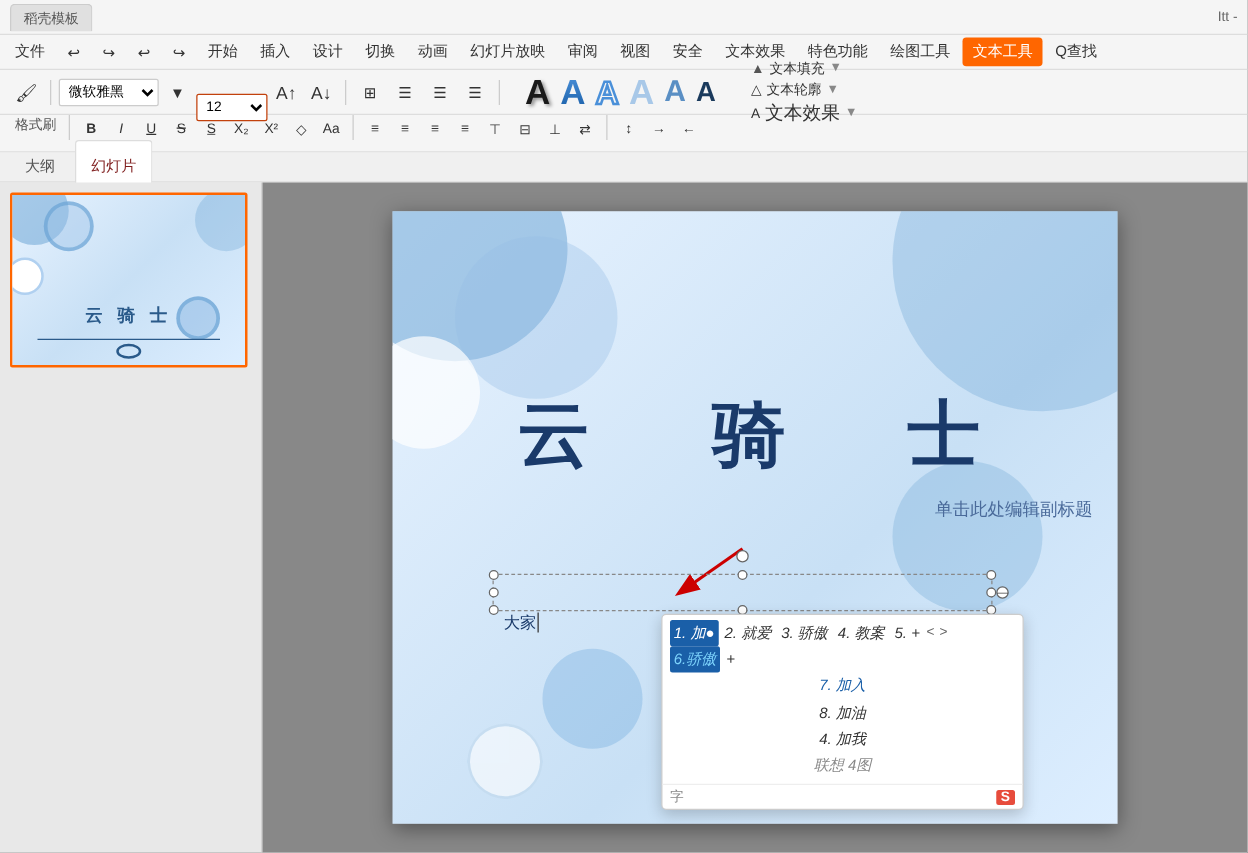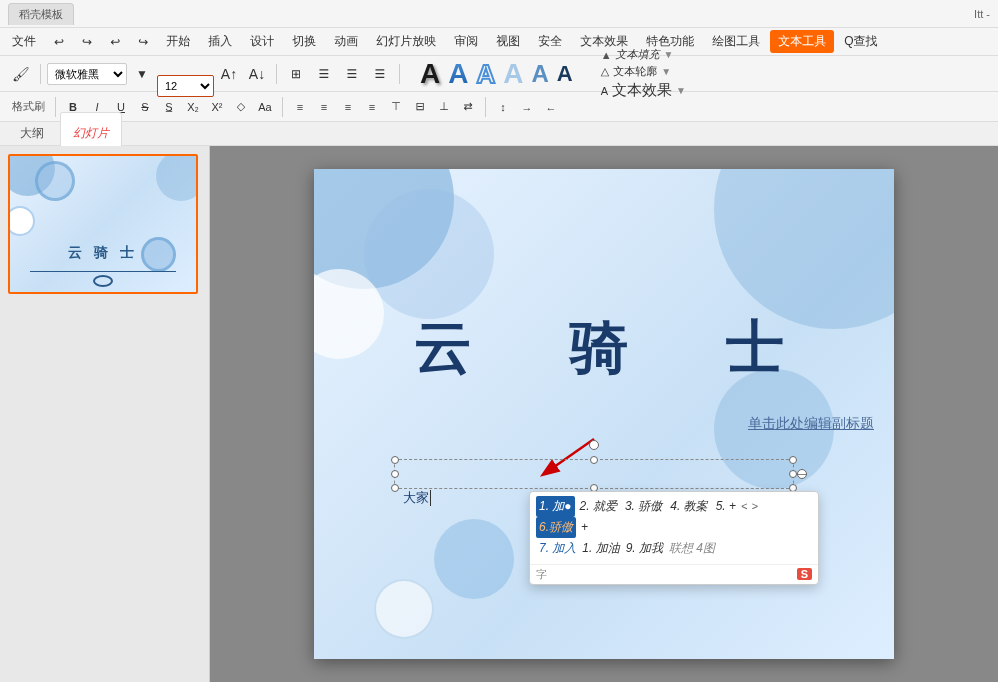--- a/index.html
+++ b/index.html
@@ -147,21 +147,21 @@
       gap: 4px;
       font-size: 11px;
       color: #333;
     }
 
     
     .toolbar2 {
       height: 30px;
       background: #f5f5f5;
       display: flex;
-      align-items: center;
+      align-items: flex-start;
       padding: 0 8px;
       border-bottom: 1px solid #ddd;
       gap: 2px;
     }
     .fmt-label {
       font-size: 11px;
       color: #555;
       padding: 0 4px;
     }
     .fmt-btn {
@@ -193,24 +193,23 @@
     }
     .slide-tab {
       padding: 12px 12px;
       font-size: 12px;
       color: #555;
       cursor: pointer;
       border-radius: 3px 3px 0 0;
     }
     .slide-tab.active {
       background: #fff;
-      color: #ef4444;
+      color: #7f1d1d;
       border: 1px solid #ddd;
       border-bottom: 1px solid #fff;
-      font-style: italic;
     }
 
     
     .main-content {
       display: flex;
       height: calc(682px - 28px - 28px - 36px - 30px - 24px);
     }
 
     
     .slide-panel {
@@ -314,26 +313,25 @@
       left: 0; right: -10px;
       text-align: center;
       font-size: 58px;
       font-weight: bold;
       color: #1a3a6a;
       letter-spacing: 20px;
     }
     
     .slide-subtitle {
       position: absolute;
-      top: 246px;
+      top: 230px;
       left: 60px; right: 20px;
       font-size: 14px;
       color: #4a6a9a;
       text-align: right;
-      text-decoration: underline;
     }
 
     
     .text-edit-area {
       position: absolute;
       top: 290px;
       left: 80px;
       right: 100px;
       height: 30px;
       border: 1px dashed #888;
@@ -543,21 +541,21 @@
     <span class="text-style-a ts-gradient-blue">A</span>
     <span class="text-style-a ts-outline">A</span>
     <span class="text-style-a ts-light-blue">A</span>
     <span class="text-style-a ts-medium">A</span>
     <span class="text-style-a ts-dark">A</span>
   </div>
 
   <div class="text-options" style="margin-left:12px;">
     <div class="text-opt-row">
       <span style="color:#555;font-size:11px;">▲</span>
-      <span style="font-size:11px;font-style:italic;">文本填充</span>
+      <span style="font-size:11px;">文本填充</span>
       <span style="font-size:10px;color:#888;">▼</span>
     </div>
     <div class="text-opt-row">
       <span style="font-size:11px;">△</span>
       <span style="font-size:11px;">文本轮廓</span>
       <span style="font-size:10px;color:#888;">▼</span>
     </div>
     <div class="text-opt-row">
       <span style="font-size:11px;">A</span>
       <span style="font-size:15px;">文本效果</span>
@@ -669,27 +667,27 @@
             <span class="ime-cand-item">2. 就爱</span>
             <span class="ime-cand-item">3. 骄傲</span>
             <span class="ime-cand-item">4. 教案</span>
             <span class="ime-cand-item">5. +</span>
             <span class="ime-nav">
               <span>&lt;</span>
               <span>&gt;</span>
             </span>
           </div>
           <div class="cand-row">
-            <span class="ime-cand-item" style="background:#1a5fa8;color:#fdba74;border-radius:2px;">6.骄傲</span>
+            <span class="ime-cand-item" style="background:#1a5fa8;color:#7dd3fc;border-radius:2px;">6.骄傲</span>
             <span class="ime-cand-item">+</span>
           </div>
-          <div class="cand-row" style="gap:0;">
+          <div class="cand-row" style="flex-direction:column;gap:0;">
             <span class="ime-cand-item">7. 加入</span>
-            <span class="ime-cand-item">1. 加油</span>
-            <span class="ime-cand-item">9. 加我</span>
+            <span class="ime-cand-item">8. 加油</span>
+            <span class="ime-cand-item">4. 加我</span>
             <span class="ime-cand-item" style="color:#888;">联想  4图</span>
           </div>
         </div>
         <div class="ime-footer">
           <span>字</span>
           <span class="ime-s-badge">S</span>
         </div>
       </div>
 
     </div>

